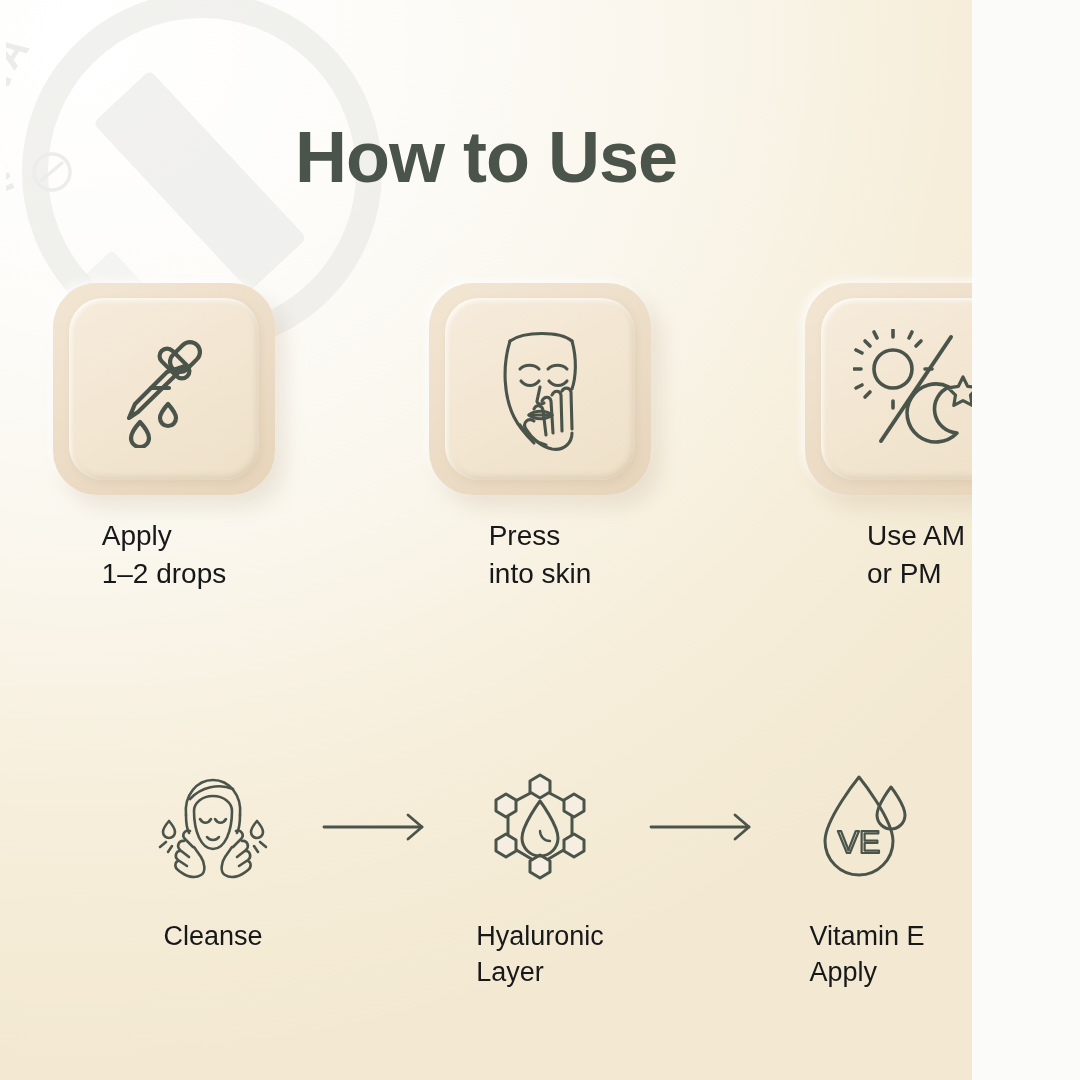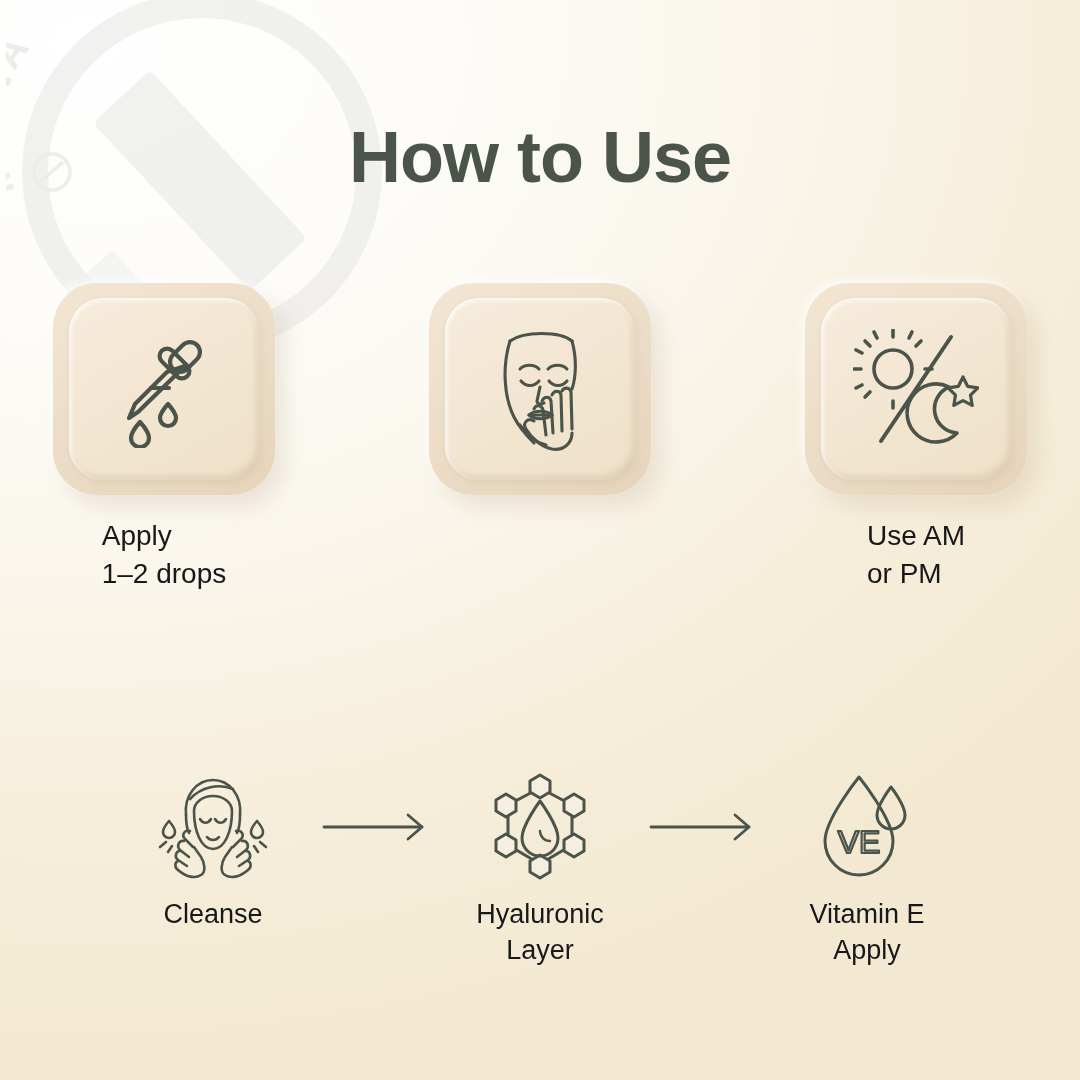--- a/index.html
+++ b/index.html
@@ -3,21 +3,21 @@
 <meta charset="utf-8">
 <style>
   html,body{margin:0;padding:0;}
   body{
     width:1080px;height:1080px;overflow:hidden;
     font-family:"Liberation Sans","DejaVu Sans",sans-serif;
     background:#fbfbfa;
     position:relative;
   }
   #stage{
-    position:absolute;inset:0;width:1080px;height:1080px;
+    position:absolute;inset:0;width:972px;height:1080px;
     background:
       radial-gradient(120% 95% at 8% 4%, #ffffff 0%, #fdfcf9 26%, #faf6ec 52%, #f6eeda 76%, #f3e9d2 100%);
     overflow:hidden;
   }
   
   .wm-ring{
     position:absolute;left:22px;top:-8px;width:360px;height:360px;
     border-radius:50%;
     border:26px solid rgba(229,229,226,.55);
     box-sizing:border-box;
@@ -87,21 +87,21 @@
   
   .routine{
     position:absolute;left:110px;top:768px;width:860px;
     display:flex;align-items:flex-start;justify-content:space-between;
   }
   .routine-step{
     width:206px;display:flex;flex-direction:column;align-items:center;
   }
   .routine-ico{height:118px;display:flex;align-items:center;justify-content:flex-start;}
   .routine-label{
-    margin-top:11px;text-align:center;
+    margin-top:33px;text-align:left;
     font-size:27px;line-height:1.33;color:#17181a;
     white-space:pre-line;
   }
   .routine-arrow{
     width:120px;height:118px;display:flex;align-items:center;justify-content:center;
     flex:none;
   }
 </style>
 </head>
 <body>
@@ -183,20 +183,22 @@
 
               <path d="M86 66 C88 62 94 62 95 67 L96 104"></path>
               <path d="M76 70 C78 65 84 65 85 70 L86 106"></path>
               <path d="M66 76 C68 71 74 71 75 76 L77 108"></path>
               <path d="M58 84 C60 79 66 80 67 85 L70 110"></path>
               <path d="M58 96 C52 92 46 98 50 104 C56 114 66 122 76 124 C88 126 96 118 96 108"></path>
             </svg>
           </span>
         </div>
       </div>
+      <div class="caption">Press
+into skin</div>
     </div>
 
     <div class="card-col">
       <div class="card-outer">
         <div class="card-inner">
           <span>
             <svg width="126" height="120" viewBox="0 0 126 120" fill="none" stroke="#4a544a" stroke-width="3.6" stroke-linecap="round" stroke-linejoin="round">
 
               <circle cx="40" cy="40" r="19"></circle>
               <line x1="40" y1="8" x2="40" y2="1"></line>

